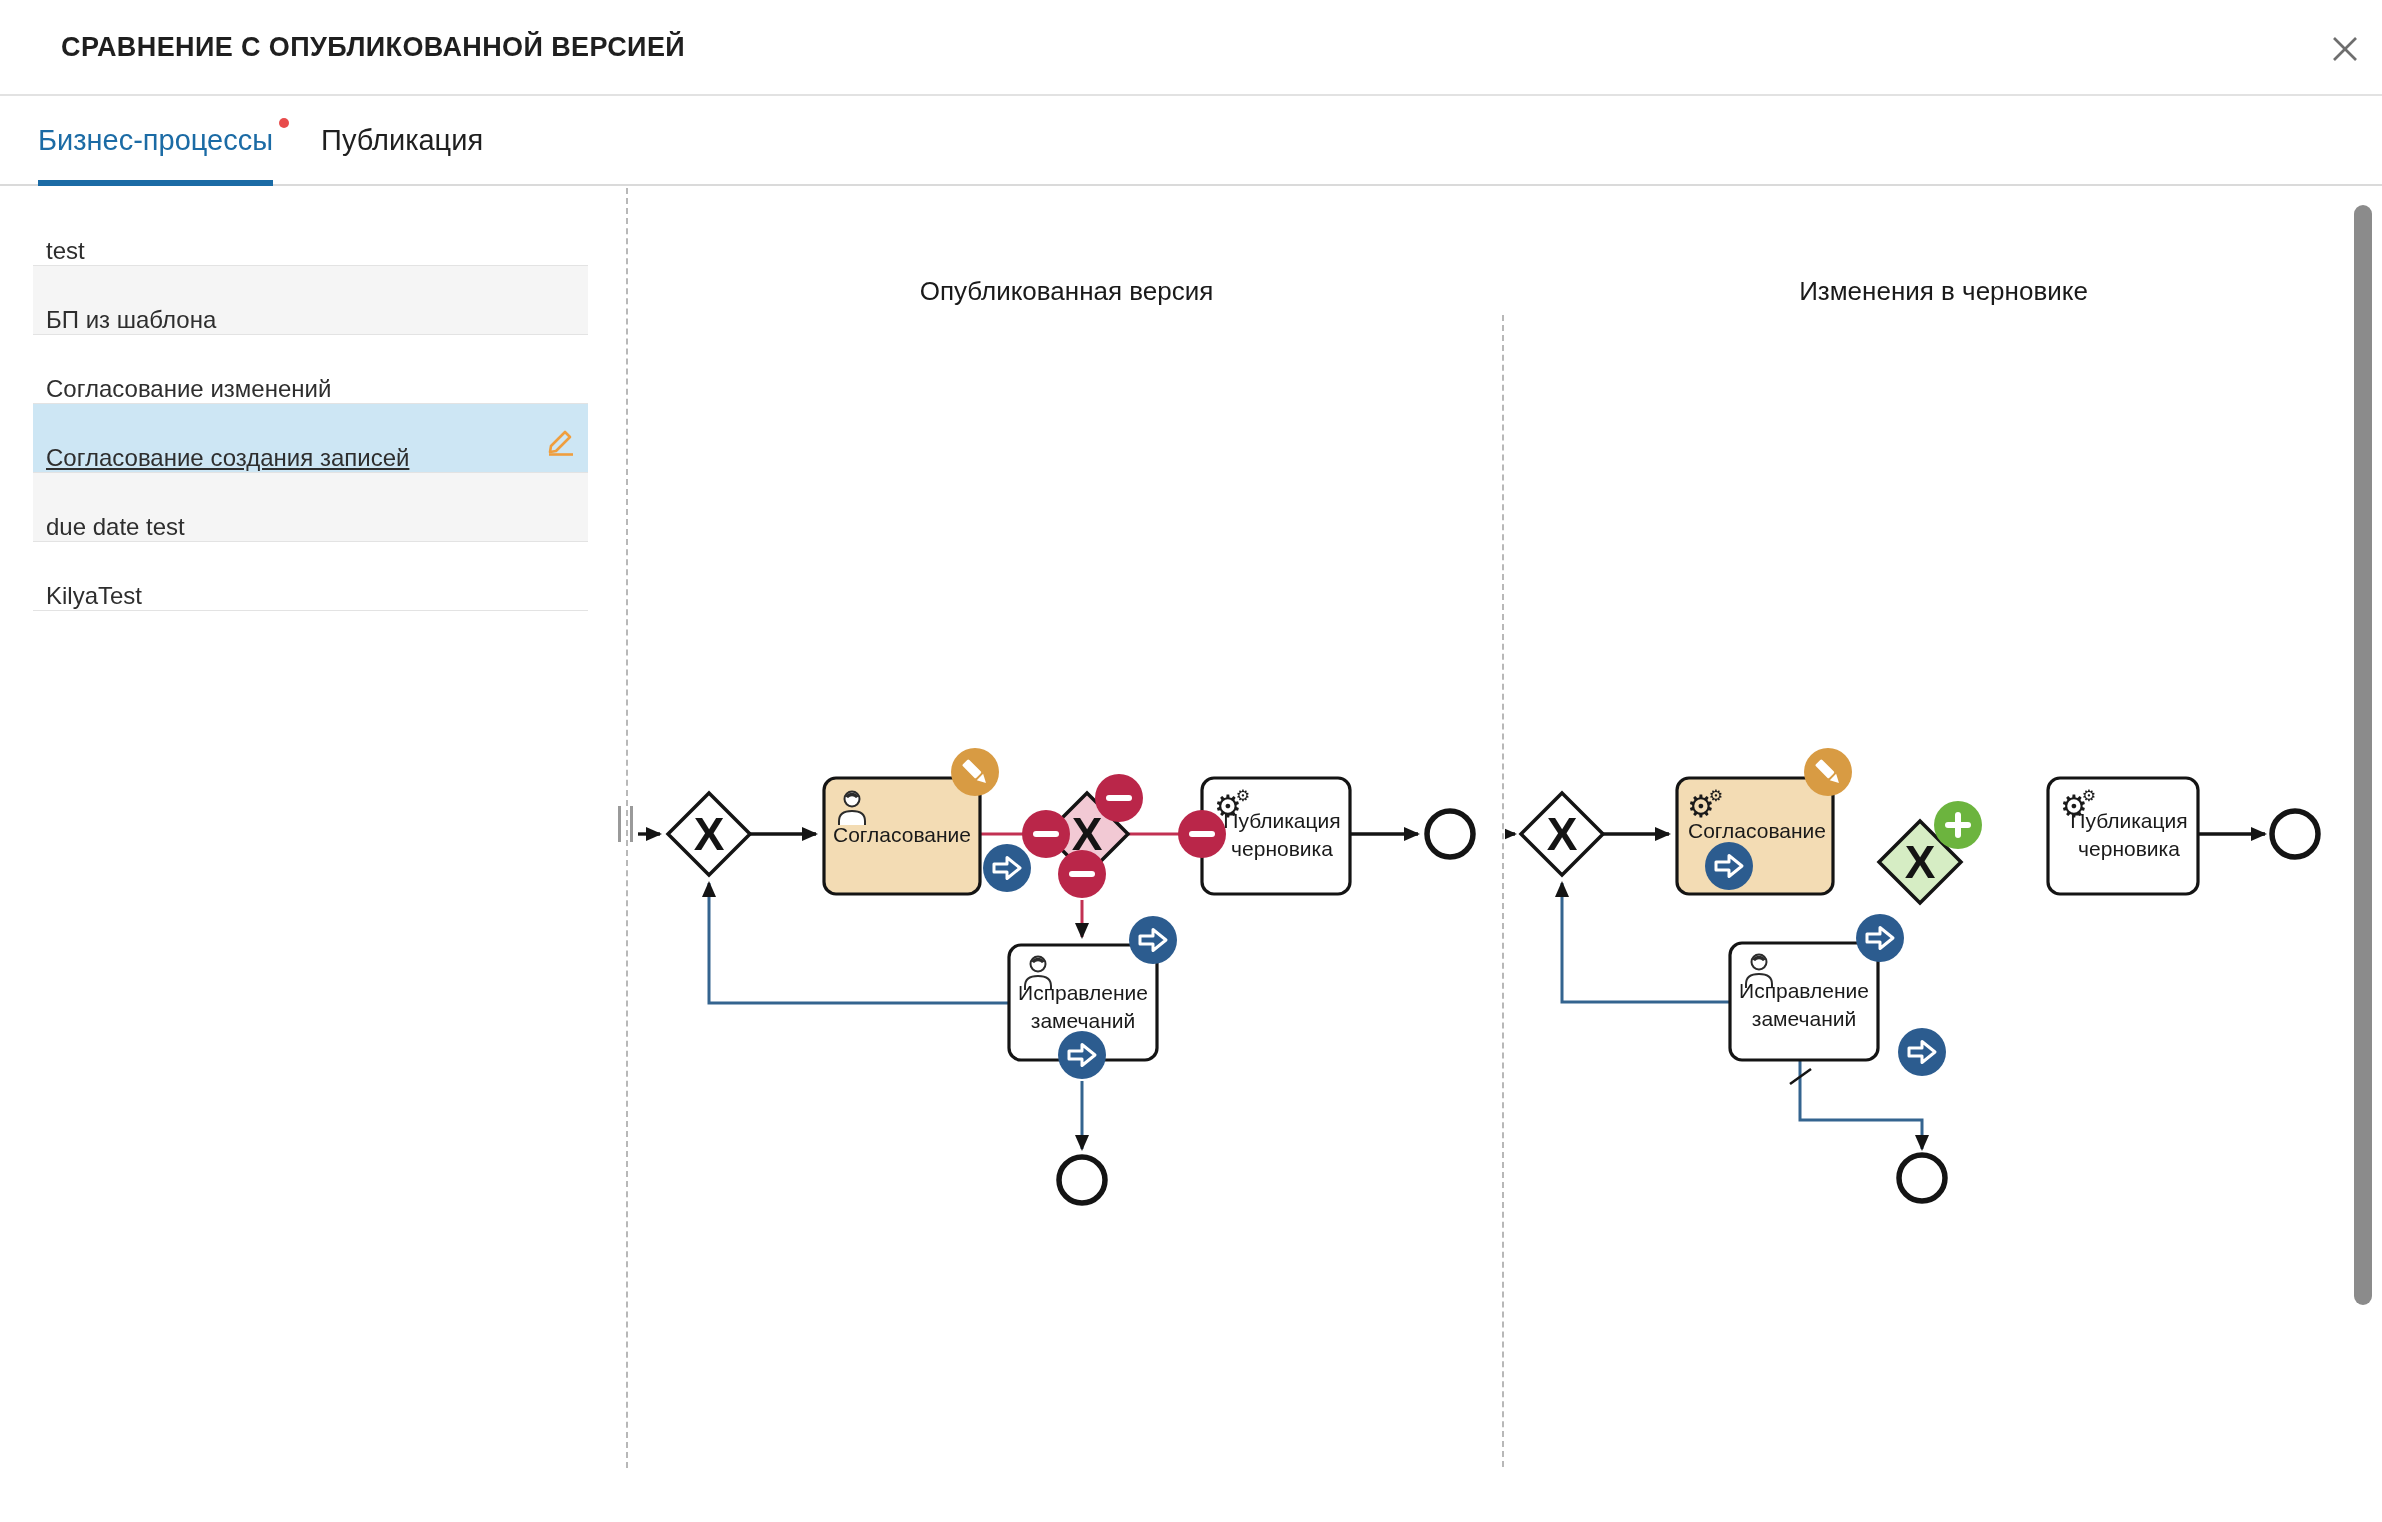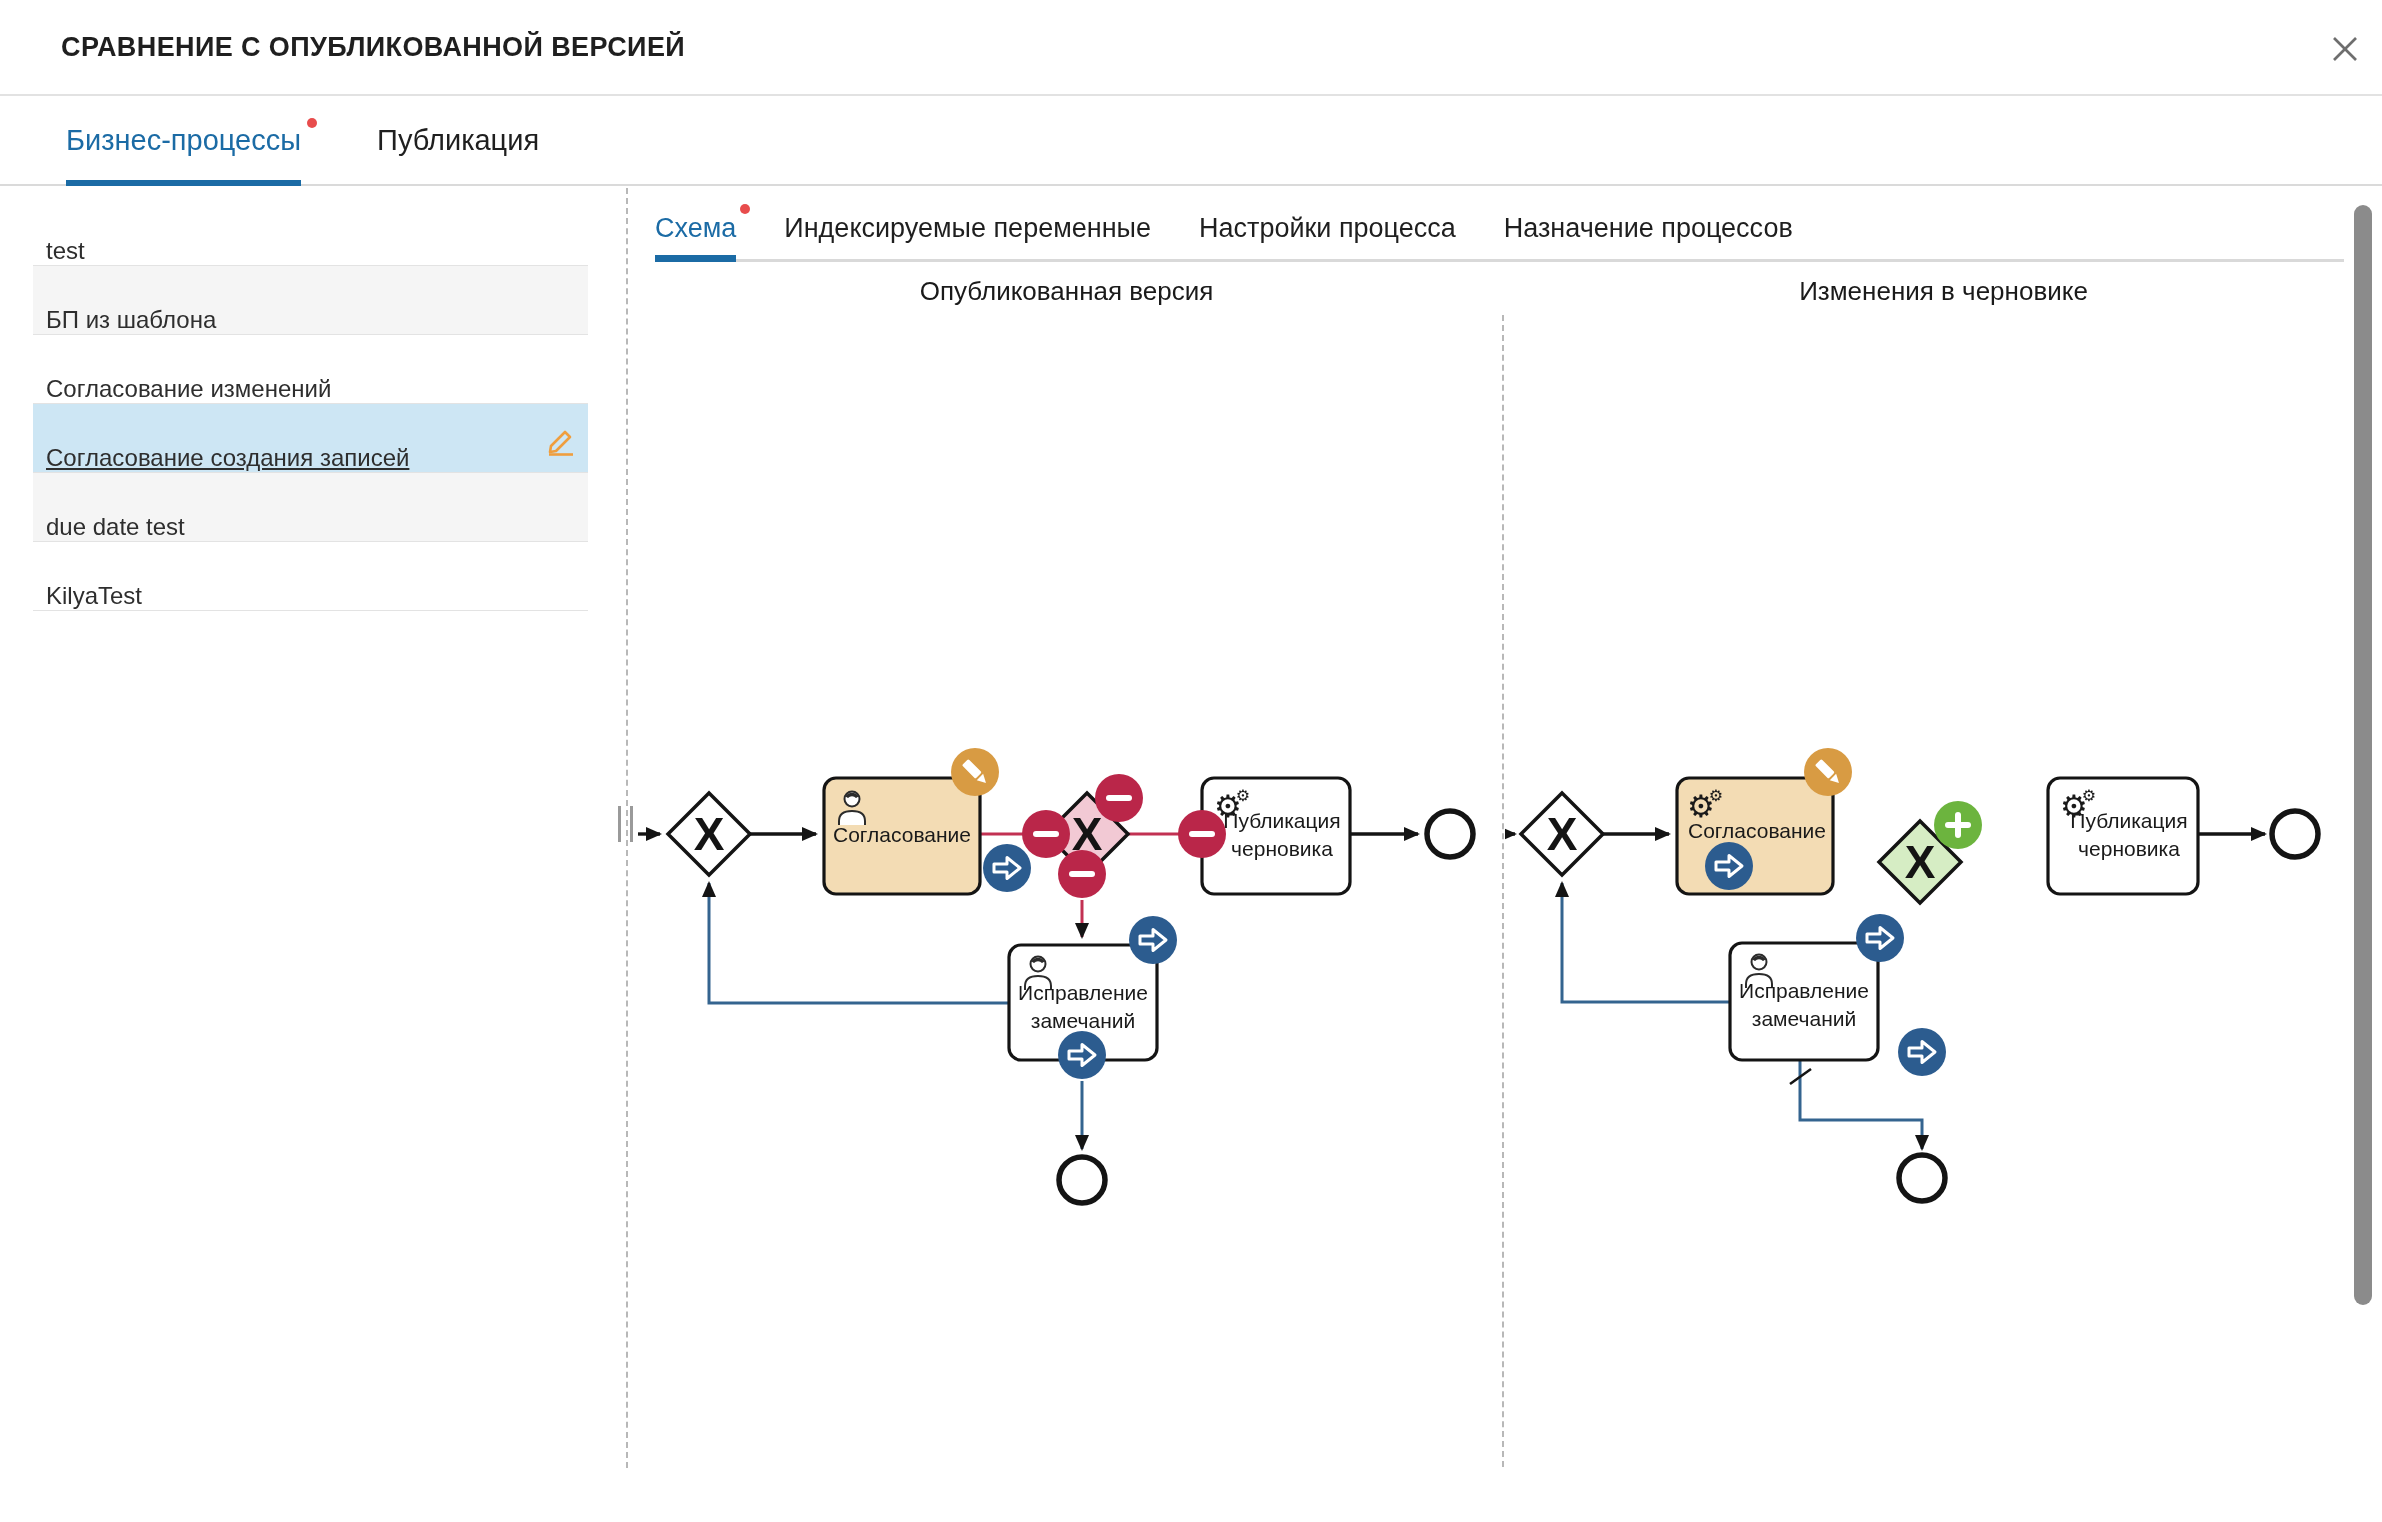--- a/index.html
+++ b/index.html
@@ -11,21 +11,21 @@
   .hdr { position:absolute; top:0; left:0; width:100%; height:96px;
          border-bottom:2px solid #e2e2e2; display:flex; align-items:center;padding-left:23px; }
   .hdr-title { margin-left:38px; font-size:27px; font-weight:600; letter-spacing:.4px; color:#1f1f1f; }
   .close-btn { position:absolute; right:14px; top:26px; width:46px; height:46px;
                display:flex; align-items:center; justify-content:center; cursor:pointer; }
 
   
   .ptabs { position:absolute; top:96px; left:0; width:100%; height:90px;
            border-bottom:2px solid #dadada; display:flex; gap:48px; padding-left:38px; }
   .ptab { position:relative; display:flex; align-items:center; height:100%;
-          font-size:29px; cursor:pointer;margin-left:28px; }
+          font-size:29px; cursor:pointer; }
   .ptab.active { color:#1b6ba5; }
   .ptab.active::after { content:""; position:absolute; left:0; right:0; bottom:-2px;
                         height:6px; background:#1b6ba5; }
   .dot { position:absolute; width:10px; height:10px; border-radius:50%; background:#e84c4c; }
   .ptab .dot { top:22px; right:-16px; }
 
   
   .side { position:absolute; left:33px; top:197px; width:555px; }
   .side-item { position:relative; height:69px; display:flex; align-items:flex-end;
                padding-left:13px; font-size:24px; color:#2e2e2e;
@@ -156,35 +156,20 @@
     </div>
     <div class="side-item">
       <span>KilyaTest</span>
     </div>
   </div>
 
   <div class="vdash left"></div>
   <div class="drag-handle"></div>
   <div class="vdash mid"></div>
 
-  <div class="ctabs">
-    <div class="ctab active">
-      <span>Схема</span>
-      <span class="dot"></span>
-    </div>
-    <div class="ctab">
-      <span>Индексируемые переменные</span>
-    </div>
-    <div class="ctab">
-      <span>Настройки процесса</span>
-    </div>
-    <div class="ctab">
-      <span>Назначение процессов</span>
-    </div>
-  </div>
 
   <div class="col-title pub">Опубликованная версия</div>
   <div class="col-title draft">Изменения в черновике</div>
 
   <svg class="pane pub" width="875" height="1170" viewBox="0 0 875 1170">
 
     <line x1="8" y1="534" x2="30" y2="534" stroke="#141414" stroke-width="3.4" marker-end="url(#ah)"></line>
     <line x1="120" y1="534" x2="186" y2="534" stroke="#141414" stroke-width="3.4" marker-end="url(#ah)"></line>
     <line x1="350" y1="534" x2="416" y2="534" stroke="#c23152" stroke-width="3"></line>
     <line x1="498" y1="534" x2="572" y2="534" stroke="#c23152" stroke-width="3"></line>

